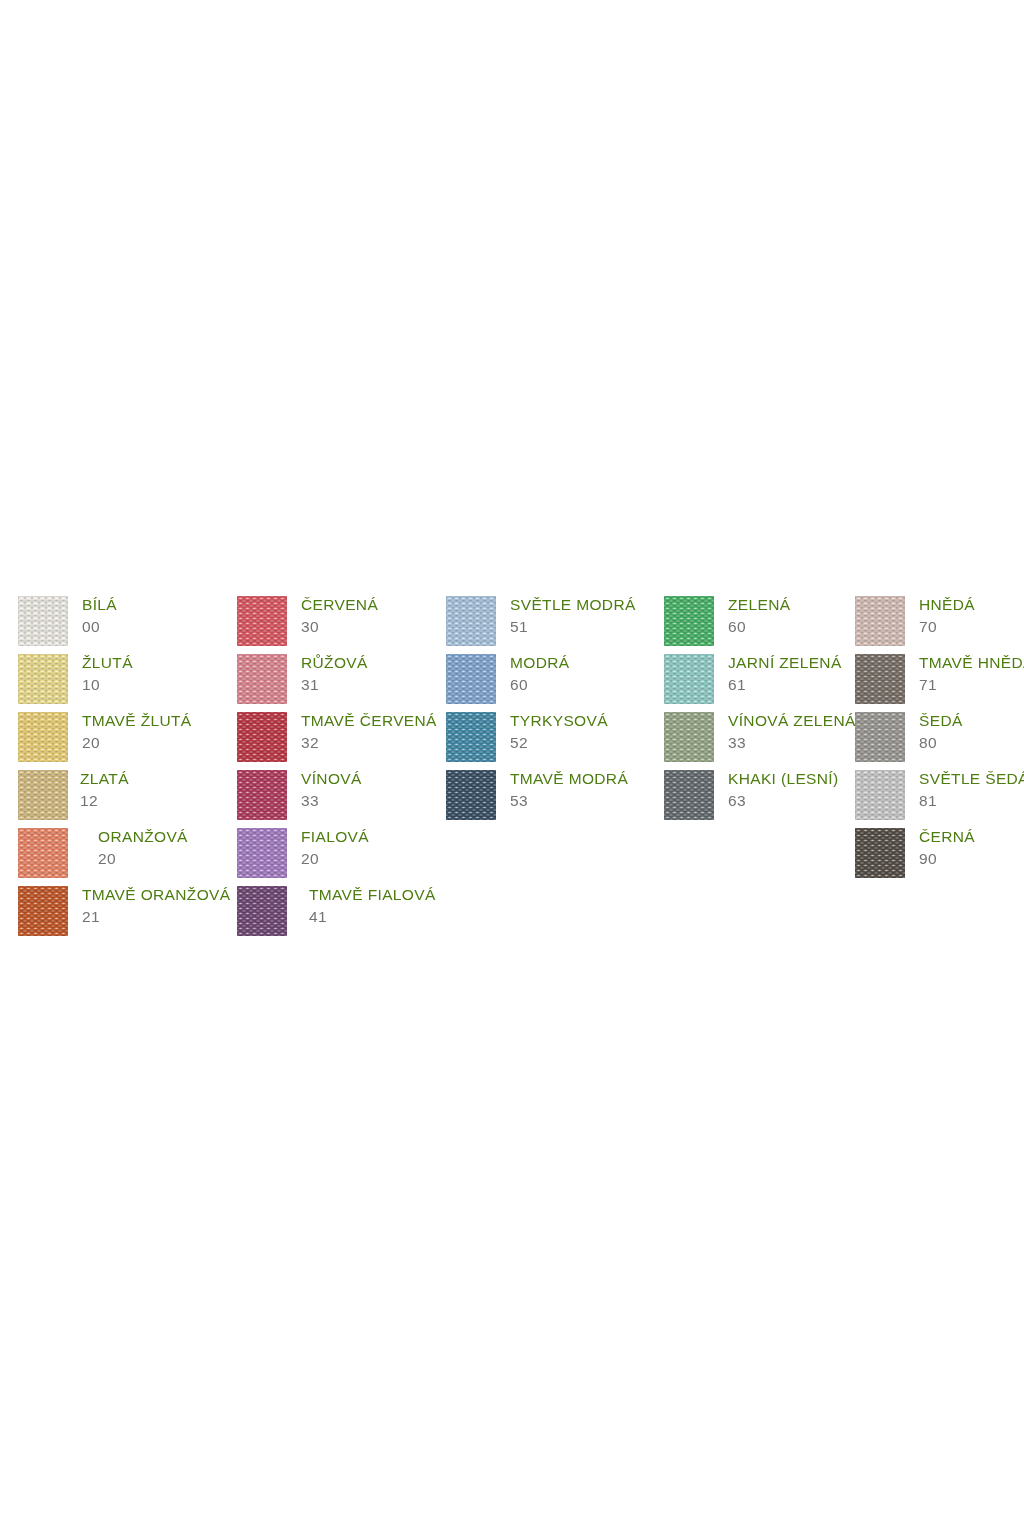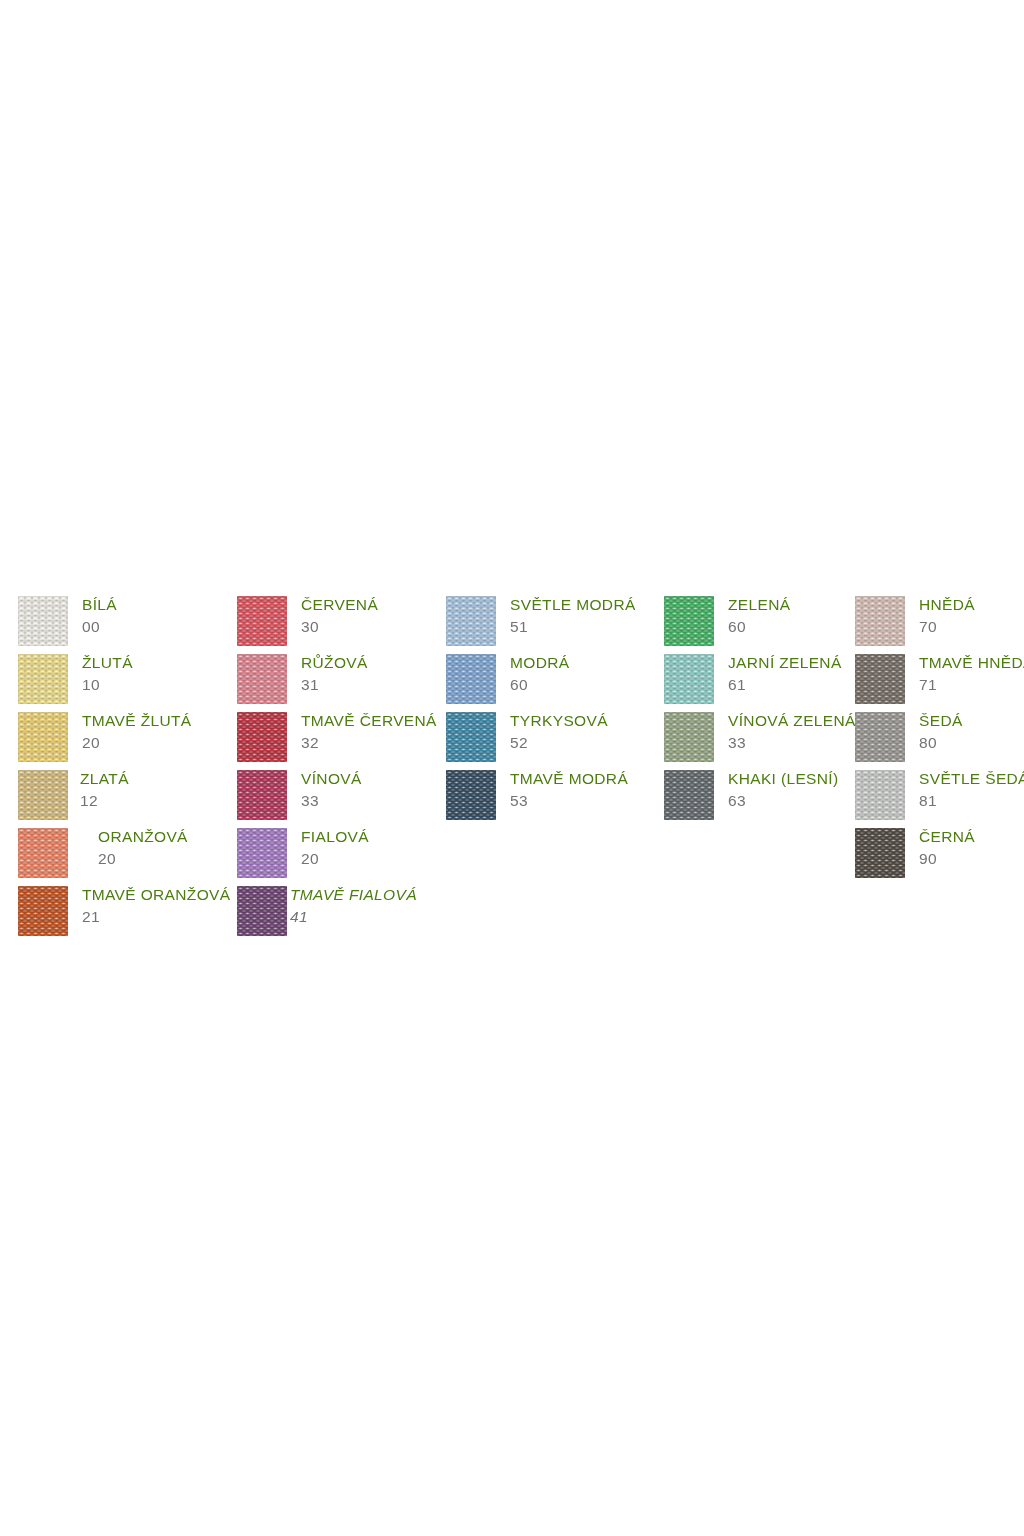--- a/index.html
+++ b/index.html
@@ -179,21 +179,21 @@
       </div>
       <div class="swatch-item" style="height: 58px;">
         <div class="swatch-chip" style="width: 50px; height: 50px; background-color: rgb(163, 120, 196);"></div>
         <div class="swatch-text" style="left: 64px;">
           <span class="swatch-name">FIALOVÁ</span>
           <span class="swatch-code">20</span>
         </div>
       </div>
       <div class="swatch-item" style="height: 58px;">
         <div class="swatch-chip" style="width: 50px; height: 50px; background-color: rgb(107, 64, 112);"></div>
-        <div class="swatch-text" style="left: 53px; font-style: italic;">
+        <div class="swatch-text" style="left: 72px;">
           <span class="swatch-name">TMAVĚ FIALOVÁ</span>
           <span class="swatch-code">41</span>
         </div>
       </div>
     </div>
     <div class="swatch-column" style="left: 446px; top: 596px;">
       <div class="swatch-item" style="height: 58px;">
         <div class="swatch-chip" style="width: 50px; height: 50px; background-color: rgb(169, 198, 226);"></div>
         <div class="swatch-text" style="left: 64px;">
           <span class="swatch-name">SVĚTLE MODRÁ</span>

